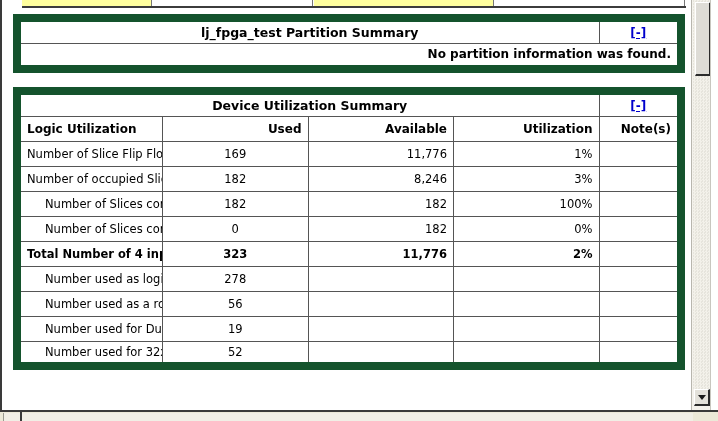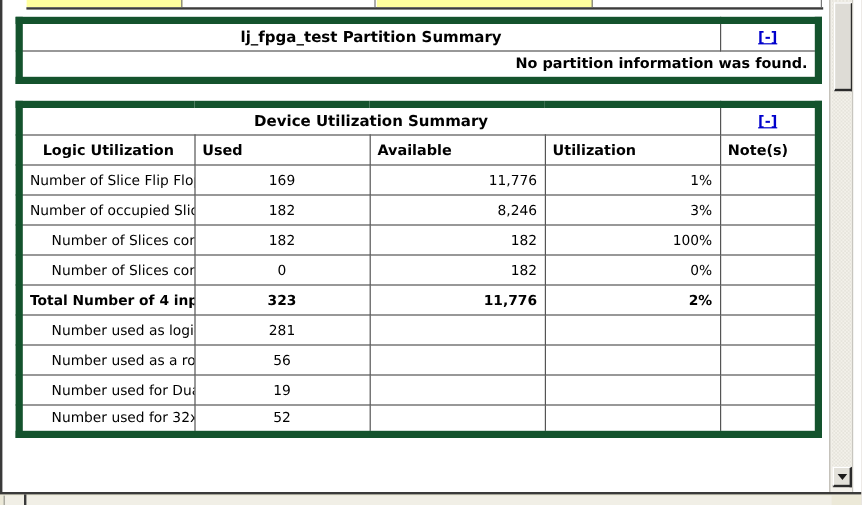--- a/index.html
+++ b/index.html
@@ -58,21 +58,21 @@
     left: 0; top: -12px;
     width: 680px;
   }
 
   
   table.report {
     border-collapse: collapse;
     table-layout: fixed;
     width: 672px;
     margin: 0 0 0 4px;
-    border: 6px solid #14532d;
+    border: 8px solid #14532d;
     font-size: 11.5px;
     background: #ffffff;
   }
 
   table.report td {
     border: 1px solid #555555;
     padding: 3px 6px;
     height: 25px;
     color: #000000;
     background: #ffffff;
@@ -108,32 +108,32 @@
     font-size: 12px;
     height: 24px;
   }
 
   .colhead td {
     background: #FFFF9E;
     font-weight: bold;
     font-size: 12px;
     height: 25px;
   }
-  .colhead td.num { text-align: left; }
+  .colhead td.num { text-align: right; }
 
   .section-row td {
     background: #FFFF9E;
     font-weight: bold;
   }
   .total-row td {
     background: #FFFF9E;
     font-weight: bold;
   }
 
-  td.c-label { width: 347px; text-align: center; }
+  td.c-label { width: 347px; text-align: left; }
   td.c-used  { width: 68px;  text-align: center; }
   td.c-avail { width: 92px;  text-align: right; }
   td.c-util  { width: 96px;  text-align: right; }
   td.c-note  { width: 80px;  text-align: left; }
 
   .indent1 { padding-left: 24px !important; }
 
   .gap { height: 14px; }
 
   
@@ -295,21 +295,21 @@
             </tr>
             <tr class="total-row">
               <td class="c-label">Total Number of 4 input LUTs</td>
               <td class="c-used">323</td>
               <td class="c-avail">11,776</td>
               <td class="c-util">2%</td>
               <td class="c-note"></td>
             </tr>
             <tr>
               <td class="c-label indent1">Number used as logic</td>
-              <td class="c-used">281</td>
+              <td class="c-used">278</td>
               <td class="c-avail"></td>
               <td class="c-util"></td>
               <td class="c-note"></td>
             </tr>
             <tr>
               <td class="c-label indent1">Number used as a route-thru</td>
               <td class="c-used">56</td>
               <td class="c-avail"></td>
               <td class="c-util"></td>
               <td class="c-note"></td>

